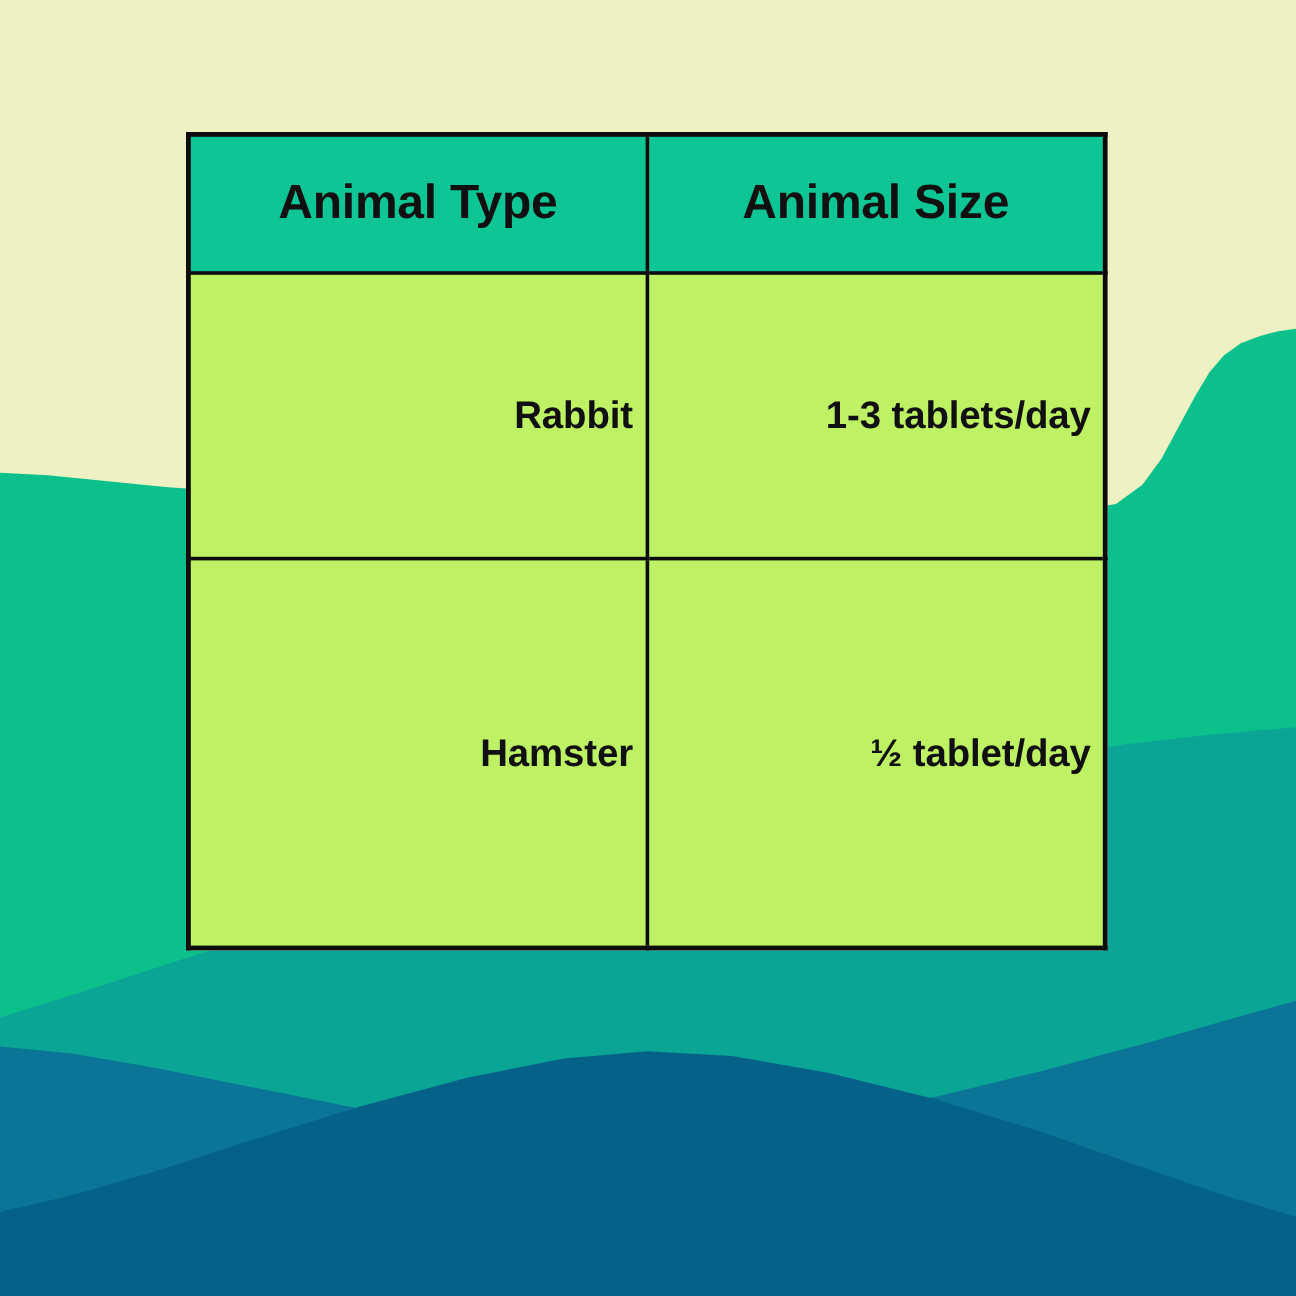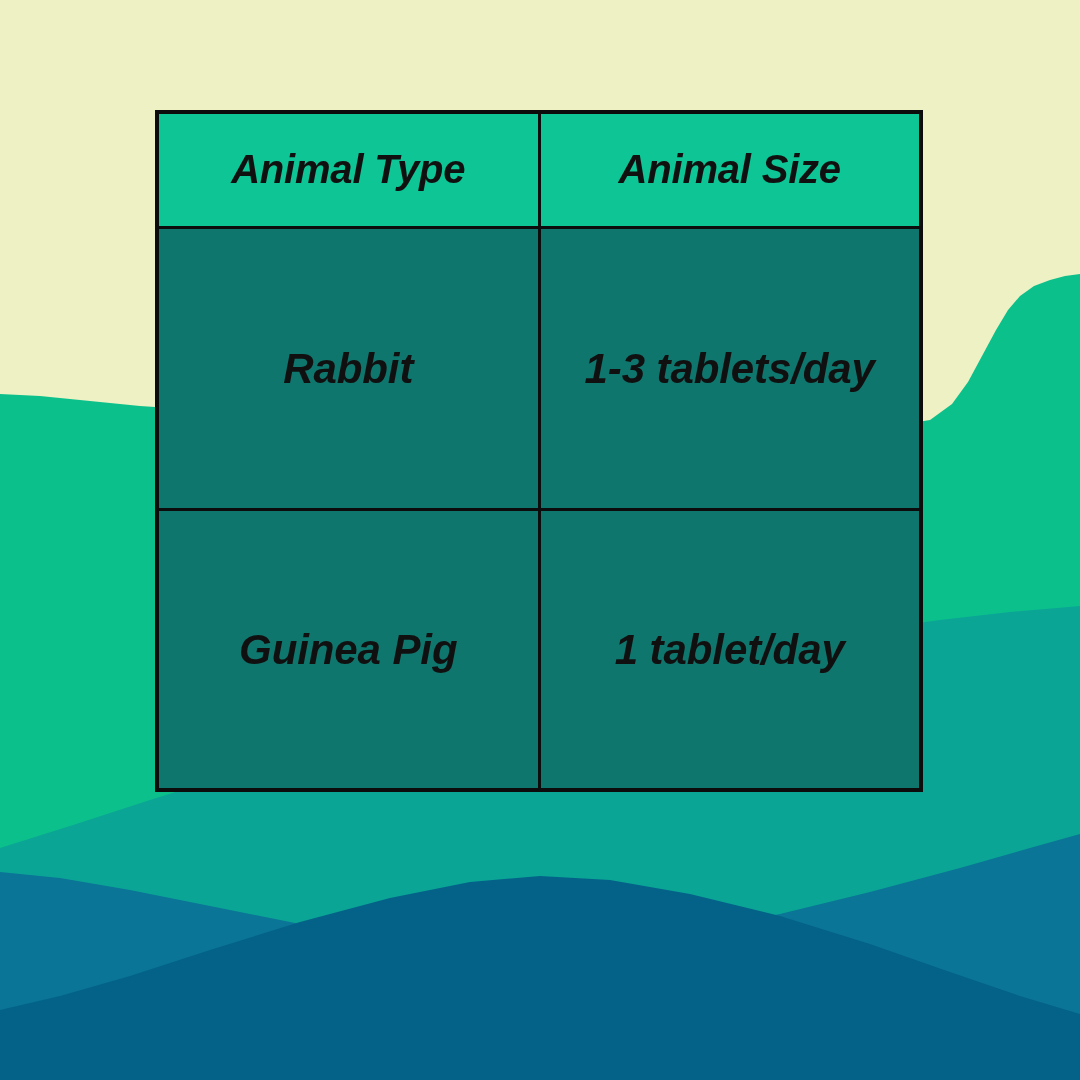--- a/index.html
+++ b/index.html
@@ -38,21 +38,20 @@
     height: 682px;
   }
 
   table.spec {
     width: 100%;
     height: 100%;
     border-collapse: collapse;
     table-layout: fixed;
     background: #ffffff;
     border: 4px solid #0c0c0c;
-    font-style: italic;
   }
 
   table.spec th,
   table.spec td {
     border: 3px solid #0c0c0c;
     text-align: center;
     vertical-align: middle;
     color: #101010;
     font-weight: bold;
     padding: 4px 10px;
@@ -60,23 +59,24 @@
   }
 
   table.spec th {
     background: #0dc595;
     font-size: 40px;
     letter-spacing: -0.2px;
     height: 104px;
   }
 
   table.spec td {
-    background: #0f766e;
-    font-size: 42px;
+    background: #bef264;
+    font-size: 32px;
     letter-spacing: -0.1px;
+    text-align: right;
   }
 
   tr.r-rabbit td   { height: 93px; }
   tr.r-guinea td   { height: 92px; }
   tr.r-chin td     { height: 126px; }
   tr.r-hamster td  { height: 130px; }
   tr.r-other td    { height: 137px; }
 </style>
 </head>
 <body>
@@ -120,21 +120,21 @@
         <tr>
           <th>Animal Type</th>
           <th>Animal Size</th>
         </tr>
       </thead>
       <tbody>
         <tr class="r-rabbit">
           <td>Rabbit</td>
           <td>1-3 tablets/day</td>
         </tr>
-        <tr class="r-guinea">
-          <td>Guinea Pig</td>
-          <td>1 tablet/day</td>
+        <tr class="r-hamster">
+          <td>Hamster</td>
+          <td>½ tablet/day</td>
         </tr>
       </tbody>
     </table>
   </div>
 
 </div>
 
 </body></html>

